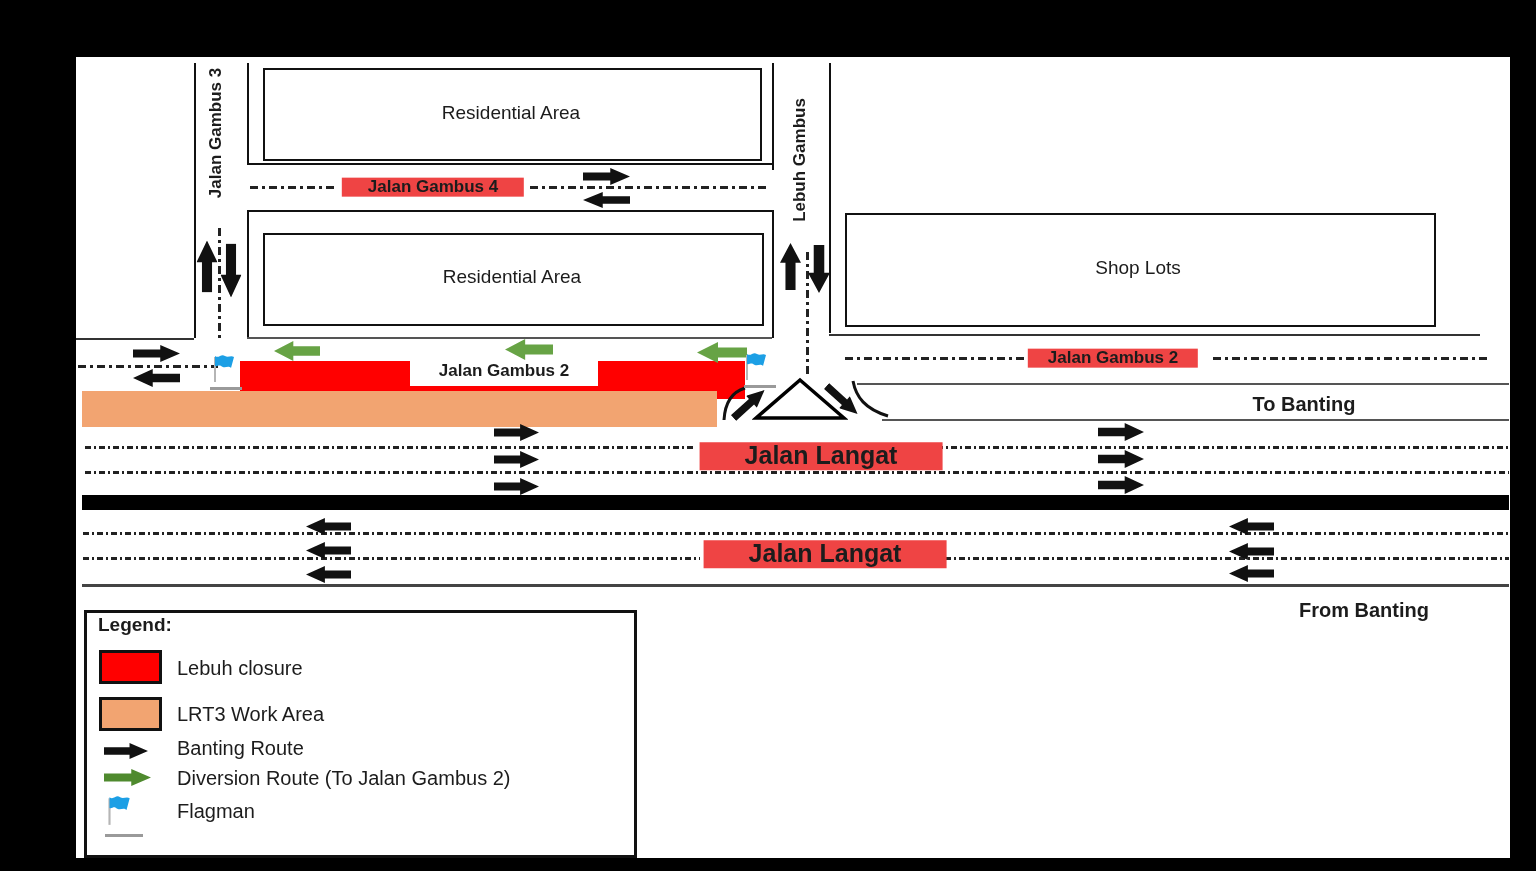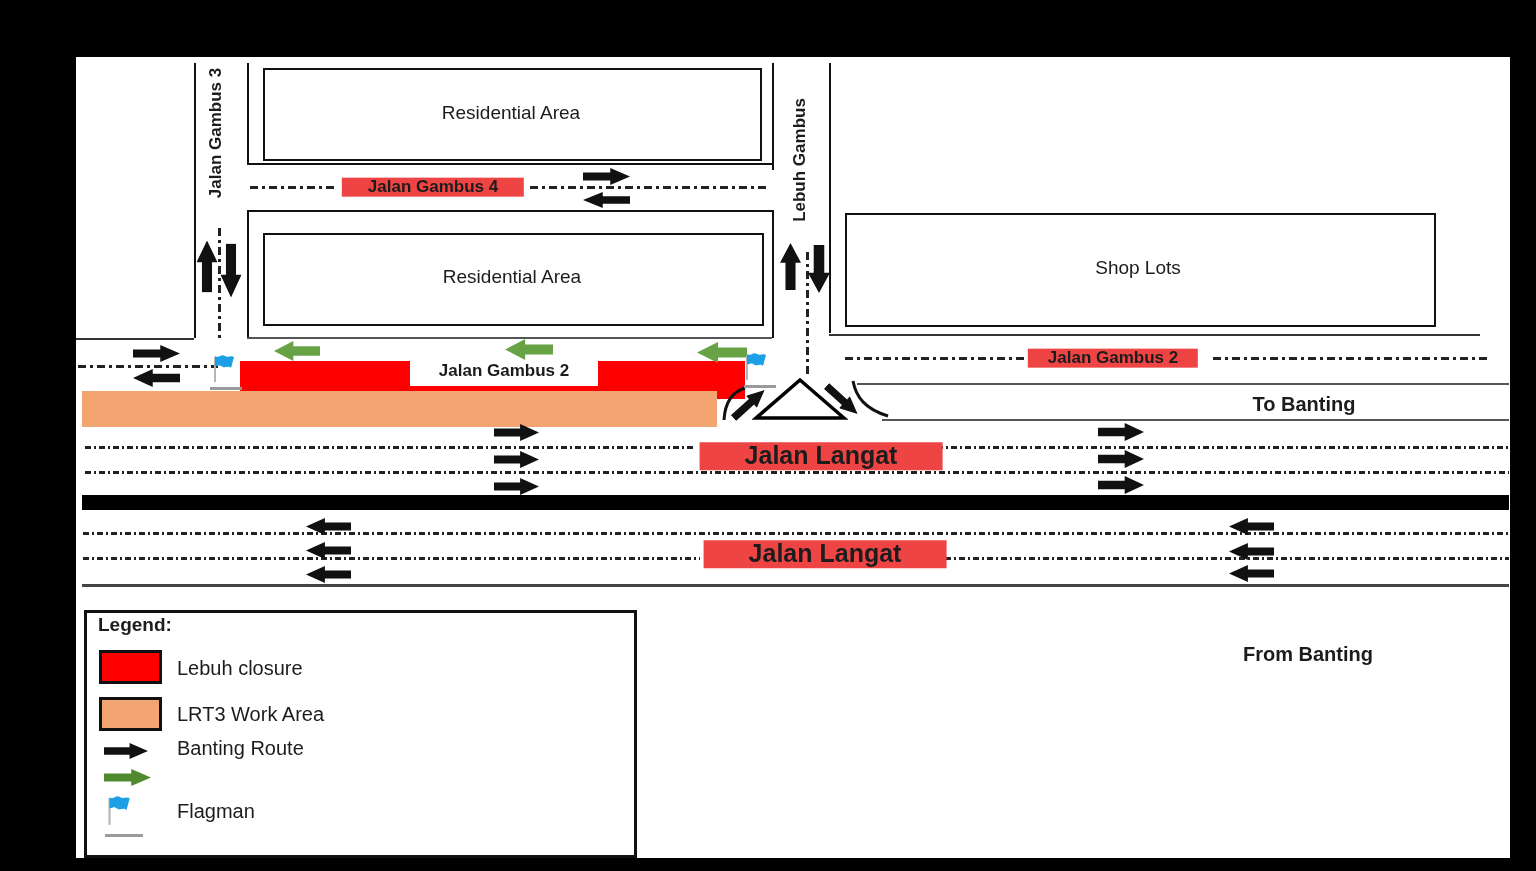--- a/index.html
+++ b/index.html
@@ -144,35 +144,36 @@
   </svg>
   <div class="stand" style="left:744px;top:385px;width:32px;"></div>
 
   <div class="lbl road vert" style="left:216px;top:133px;">Jalan Gambus 3</div>
   <div class="lbl road vert" style="left:800px;top:160px;">Lebuh Gambus</div>
   <div class="lbl road pad" style="left:433px;top:187px;">Jalan Gambus 4</div>
   <div class="lbl road pad" style="left:1113px;top:358px;padding:0 20px;">Jalan Gambus 2</div>
   <div class="lbl dir" style="left:1304px;top:404px;">To Banting</div>
   <div class="lbl big pad" style="left:821px;top:456px;padding:0 45px;">Jalan Langat</div>
   <div class="lbl big pad" style="left:825px;top:554px;padding:0 45px;">Jalan Langat</div>
-  <div class="lbl dir" style="left:1308px;top:610px;margin-top:44px;">From Banting</div>
+  <div class="lbl dir" style="left:1364px;top:610px;">From Banting</div>
 
   <div class="box" style="left:84px;top:610px;width:547px;height:242px;border-width:3px;"></div>
   <div class="legend-title" style="left:98px;top:614px;">Legend:</div>
 
   <div class="swatch" style="left:99px;top:650px;background:var(--lane-red);"></div>
   <div class="legend-label" style="left:177px;top:668px;">Lebuh closure</div>
 
   <div class="swatch" style="left:99px;top:697px;background:var(--work-orange);"></div>
   <div class="legend-label" style="left:177px;top:714px;">LRT3 Work Area</div>
 
   <div class="arrow" style="left:104px;top:743px;width:44px;height:16px;"></div>
   <div class="legend-label" style="left:177px;top:748px;">Banting Route</div>
 
   <div class="arrow lgreen" style="left:104px;top:769px;width:47px;height:17px;"></div>
+  <div class="legend-label" style="left:177px;top:778px;">Diversion Route (To Jalan Gambus 2)</div>
 
   <svg class="abs" style="left:104px;top:793px;" width="28" height="34" viewBox="0 0 26 32">
     <line x1="5" y1="5" x2="5" y2="30" stroke="#b5b5b5" stroke-width="2"></line>
     <path d="M5 4 C9 7,11 1,15 4 C18 6,21 3,24 5 L21 16 C18 13,15 17,11 14 C9 12.5,7 15,5 14 Z" fill="var(--flag-blue)"></path>
   </svg>
   <div class="legend-label" style="left:177px;top:811px;">Flagman</div>
   <div class="stand" style="left:105px;top:834px;width:38px;"></div>
 </div>
 
 </body></html>

